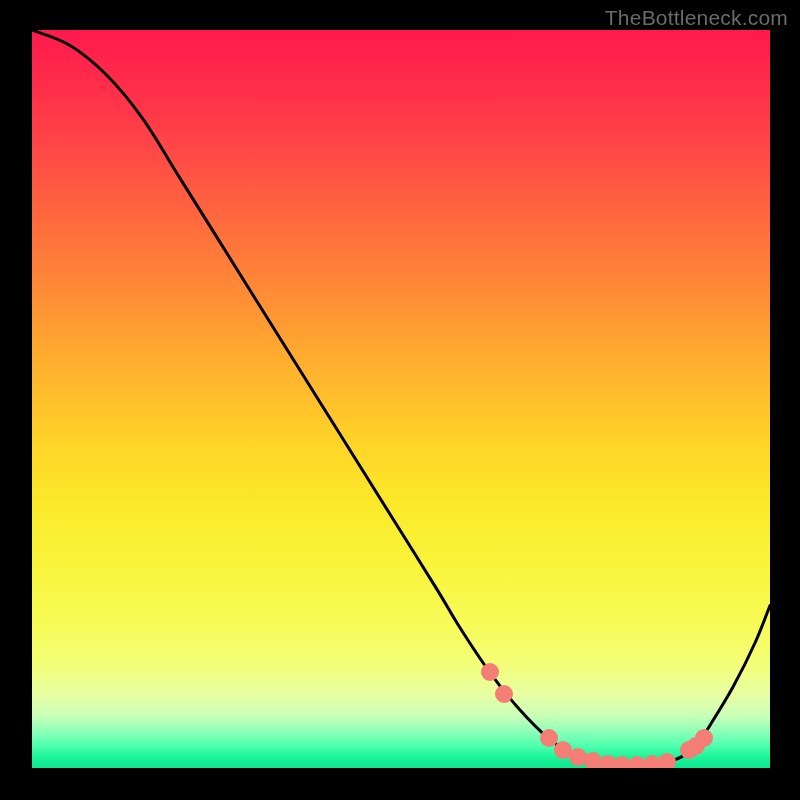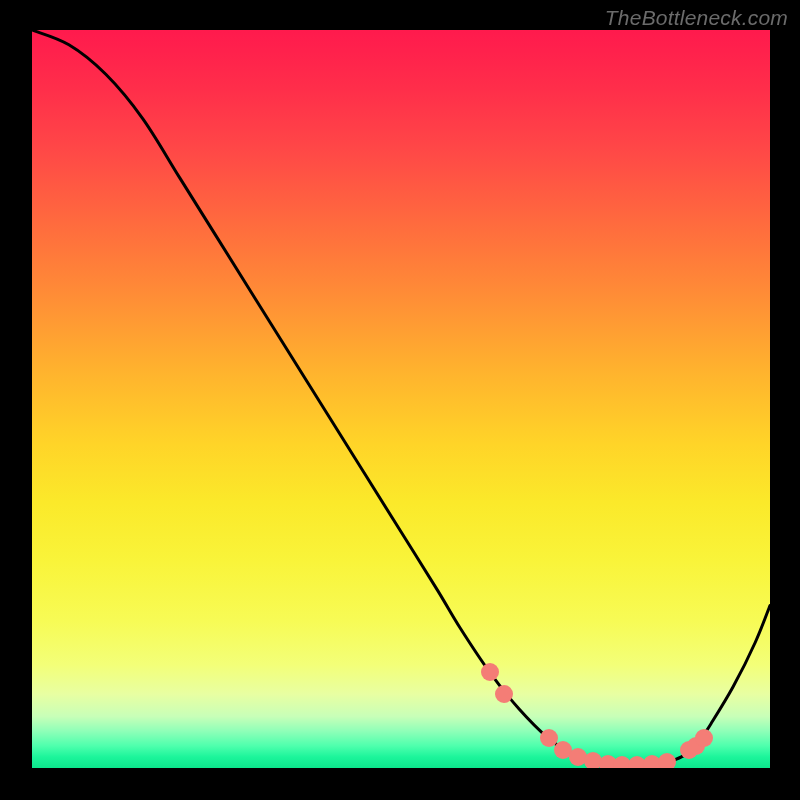--- a/index.html
+++ b/index.html
@@ -9,21 +9,20 @@
     height: 800px;
     background: #000;
     overflow: hidden;
     font-family: Arial, Helvetica, sans-serif;
   }
   .stage {
     position: relative;
     width: 800px;
     height: 800px;
     background: #000;
-    font-style: italic;
   }
   .plot-area {
     position: absolute;
     left: 32px;
     top: 30px;
     width: 738px;
     height: 738px;
     overflow: hidden;
   }
   

